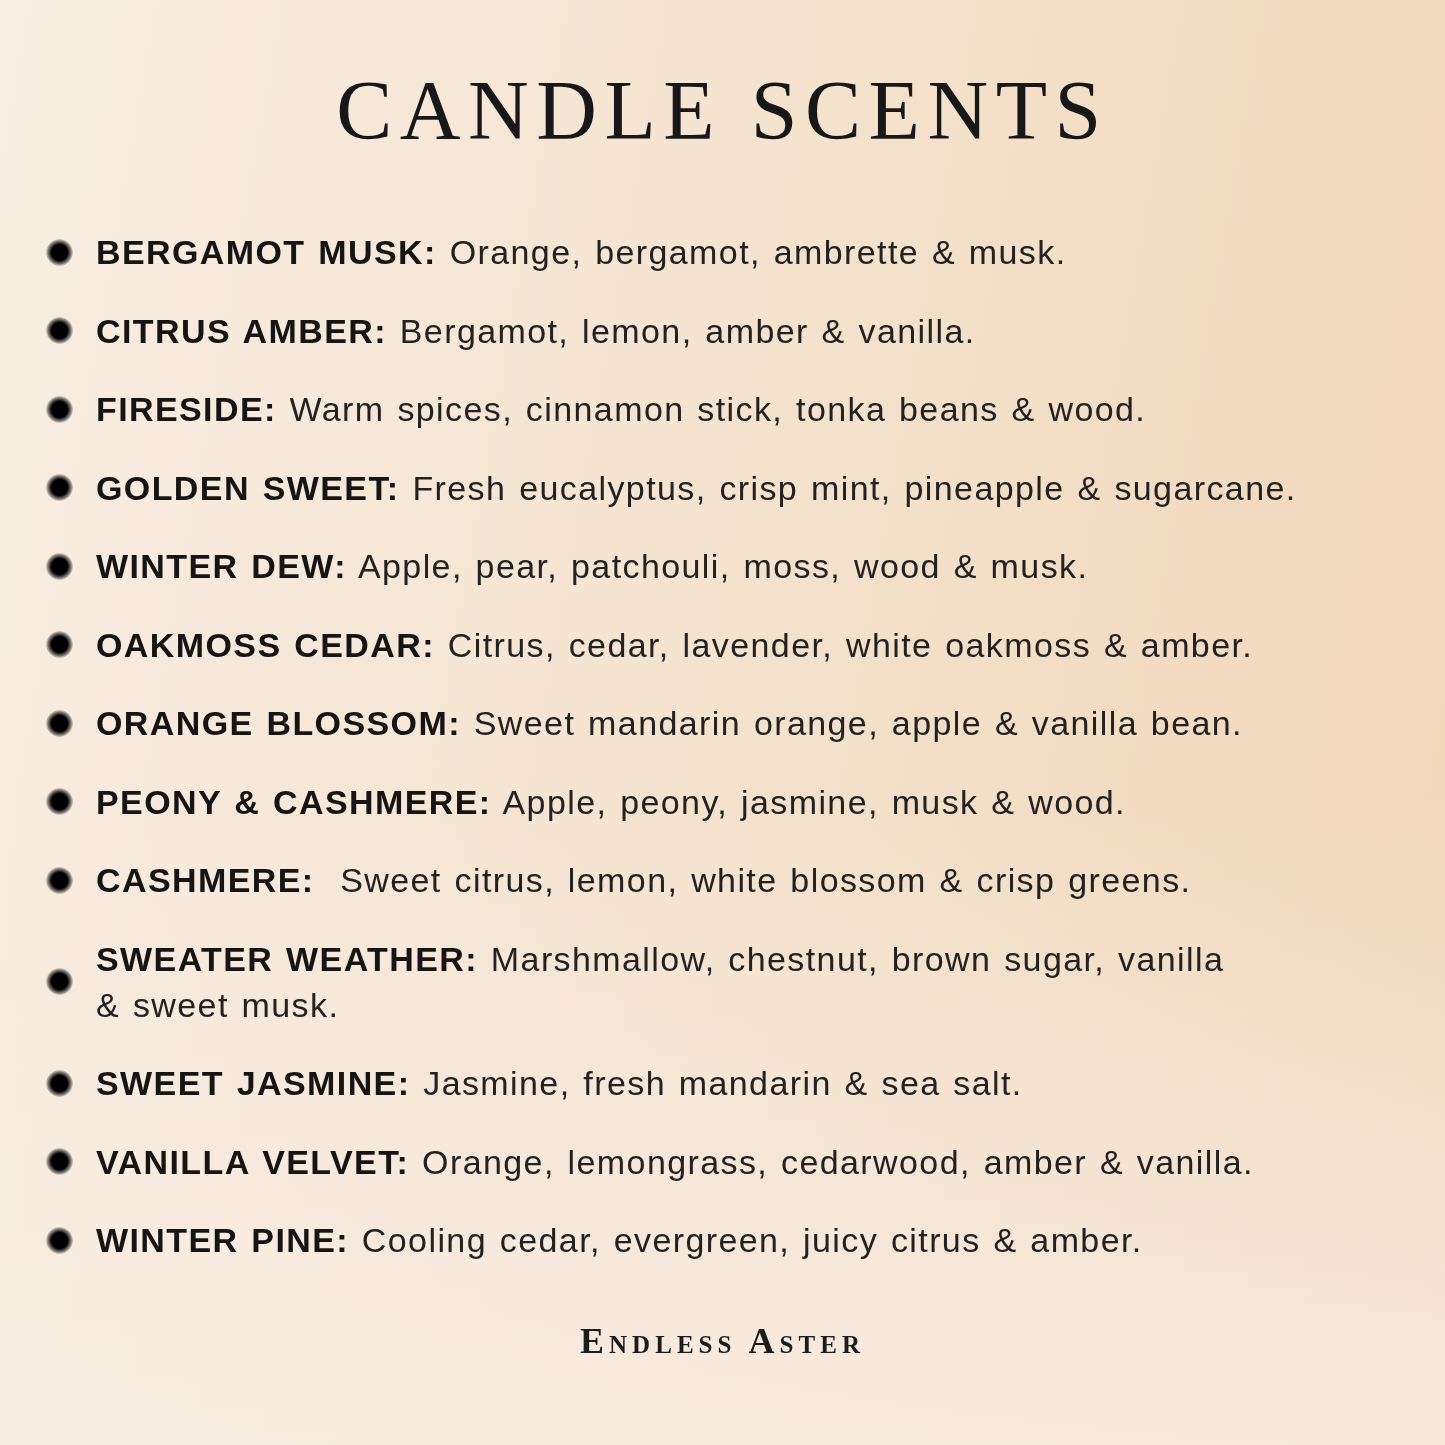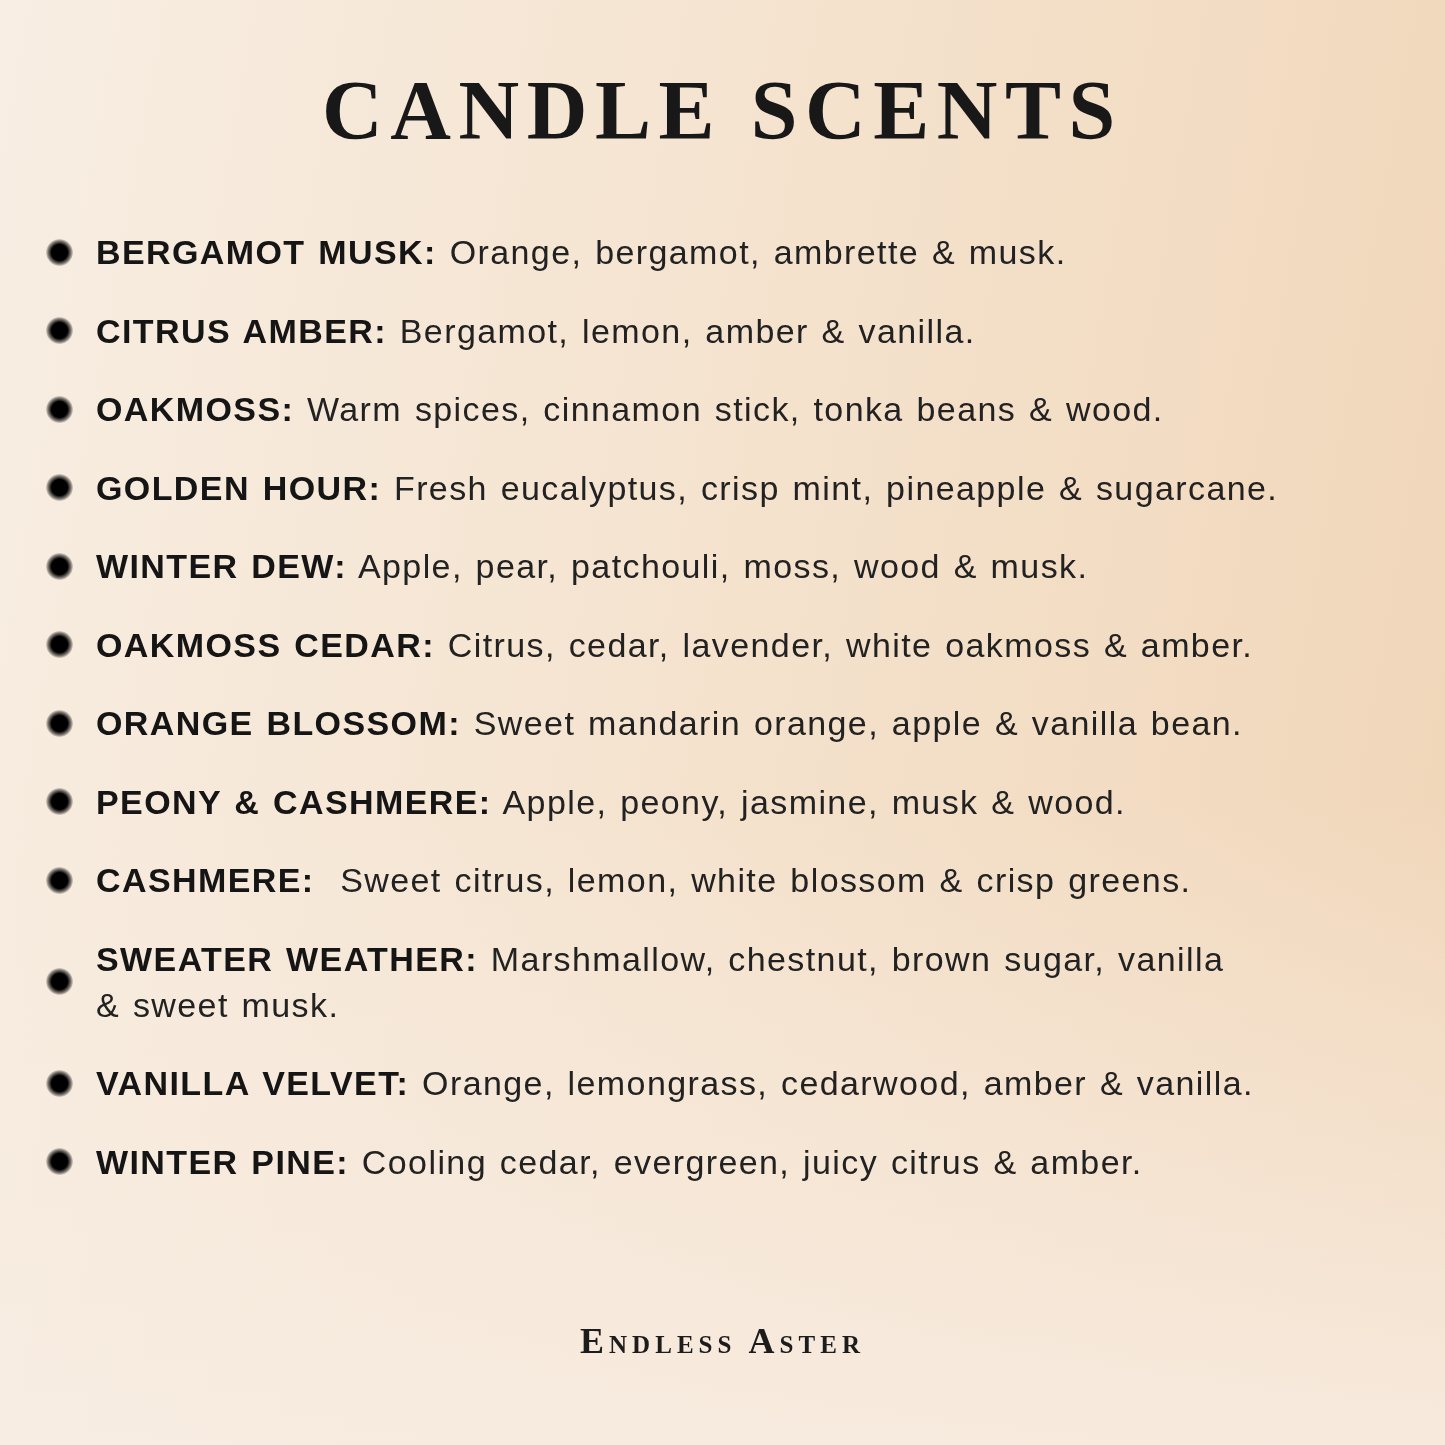--- a/index.html
+++ b/index.html
@@ -17,21 +17,21 @@
       linear-gradient(to bottom, rgba(248,237,227,0) 55%, rgba(248,237,227,0.85) 100%),
       linear-gradient(100deg, #f8eee3 0%, #f4e1cb 55%, #f0d5b7 100%);
   }
   .title {
     position: absolute;
     top: 62px;
     left: 0;
     width: 100%;
     text-align: center;
     font-family: "Liberation Serif", serif;
-    font-weight: 700;
+    font-weight: 400;
     font-size: 84px;
     letter-spacing: 0.09em;
     color: #181818;
     white-space: nowrap;
   }
   .scent-list {
     position: absolute;
     top: 229px;
     left: 46px;
     right: 36px;
@@ -90,25 +90,25 @@
   <div class="scent-item">
     <span class="bullet"></span>
     <div class="scent-text"><span class="scent-name">BERGAMOT MUSK:</span><span class="scent-desc"> Orange, bergamot, ambrette &amp; musk.</span></div>
   </div>
   <div class="scent-item">
     <span class="bullet"></span>
     <div class="scent-text"><span class="scent-name">CITRUS AMBER:</span><span class="scent-desc"> Bergamot, lemon, amber &amp; vanilla.</span></div>
   </div>
   <div class="scent-item">
     <span class="bullet"></span>
-    <div class="scent-text"><span class="scent-name">OAKMOSS:</span><span class="scent-desc"> Warm spices, cinnamon stick, tonka beans &amp; wood.</span></div>
+    <div class="scent-text"><span class="scent-name">FIRESIDE:</span><span class="scent-desc"> Warm spices, cinnamon stick, tonka beans &amp; wood.</span></div>
   </div>
   <div class="scent-item">
     <span class="bullet"></span>
-    <div class="scent-text"><span class="scent-name">GOLDEN HOUR:</span><span class="scent-desc"> Fresh eucalyptus, crisp mint, pineapple &amp; sugarcane.</span></div>
+    <div class="scent-text"><span class="scent-name">GOLDEN SWEET:</span><span class="scent-desc"> Fresh eucalyptus, crisp mint, pineapple &amp; sugarcane.</span></div>
   </div>
   <div class="scent-item">
     <span class="bullet"></span>
     <div class="scent-text"><span class="scent-name">WINTER DEW:</span><span class="scent-desc"> Apple, pear, patchouli, moss, wood &amp; musk.</span></div>
   </div>
   <div class="scent-item">
     <span class="bullet"></span>
     <div class="scent-text"><span class="scent-name">OAKMOSS CEDAR:</span><span class="scent-desc"> Citrus, cedar, lavender, white oakmoss &amp; amber.</span></div>
   </div>
   <div class="scent-item">
@@ -123,20 +123,24 @@
     <span class="bullet"></span>
     <div class="scent-text"><span class="scent-name">CASHMERE:</span><span class="scent-desc">  Sweet citrus, lemon, white blossom &amp; crisp greens.</span></div>
   </div>
   <div class="scent-item">
     <span class="bullet"></span>
     <div class="scent-text"><span class="scent-name">SWEATER WEATHER:</span><span class="scent-desc"> Marshmallow, chestnut, brown sugar, vanilla
 &amp; sweet musk.</span></div>
   </div>
   <div class="scent-item">
     <span class="bullet"></span>
+    <div class="scent-text"><span class="scent-name">SWEET JASMINE:</span><span class="scent-desc"> Jasmine, fresh mandarin &amp; sea salt.</span></div>
+  </div>
+  <div class="scent-item">
+    <span class="bullet"></span>
     <div class="scent-text"><span class="scent-name">VANILLA VELVET:</span><span class="scent-desc"> Orange, lemongrass, cedarwood, amber &amp; vanilla.</span></div>
   </div>
   <div class="scent-item">
     <span class="bullet"></span>
     <div class="scent-text"><span class="scent-name">WINTER PINE:</span><span class="scent-desc"> Cooling cedar, evergreen, juicy citrus &amp; amber.</span></div>
   </div>
 </div>
 
 <div class="brand">Endless Aster</div>
 

